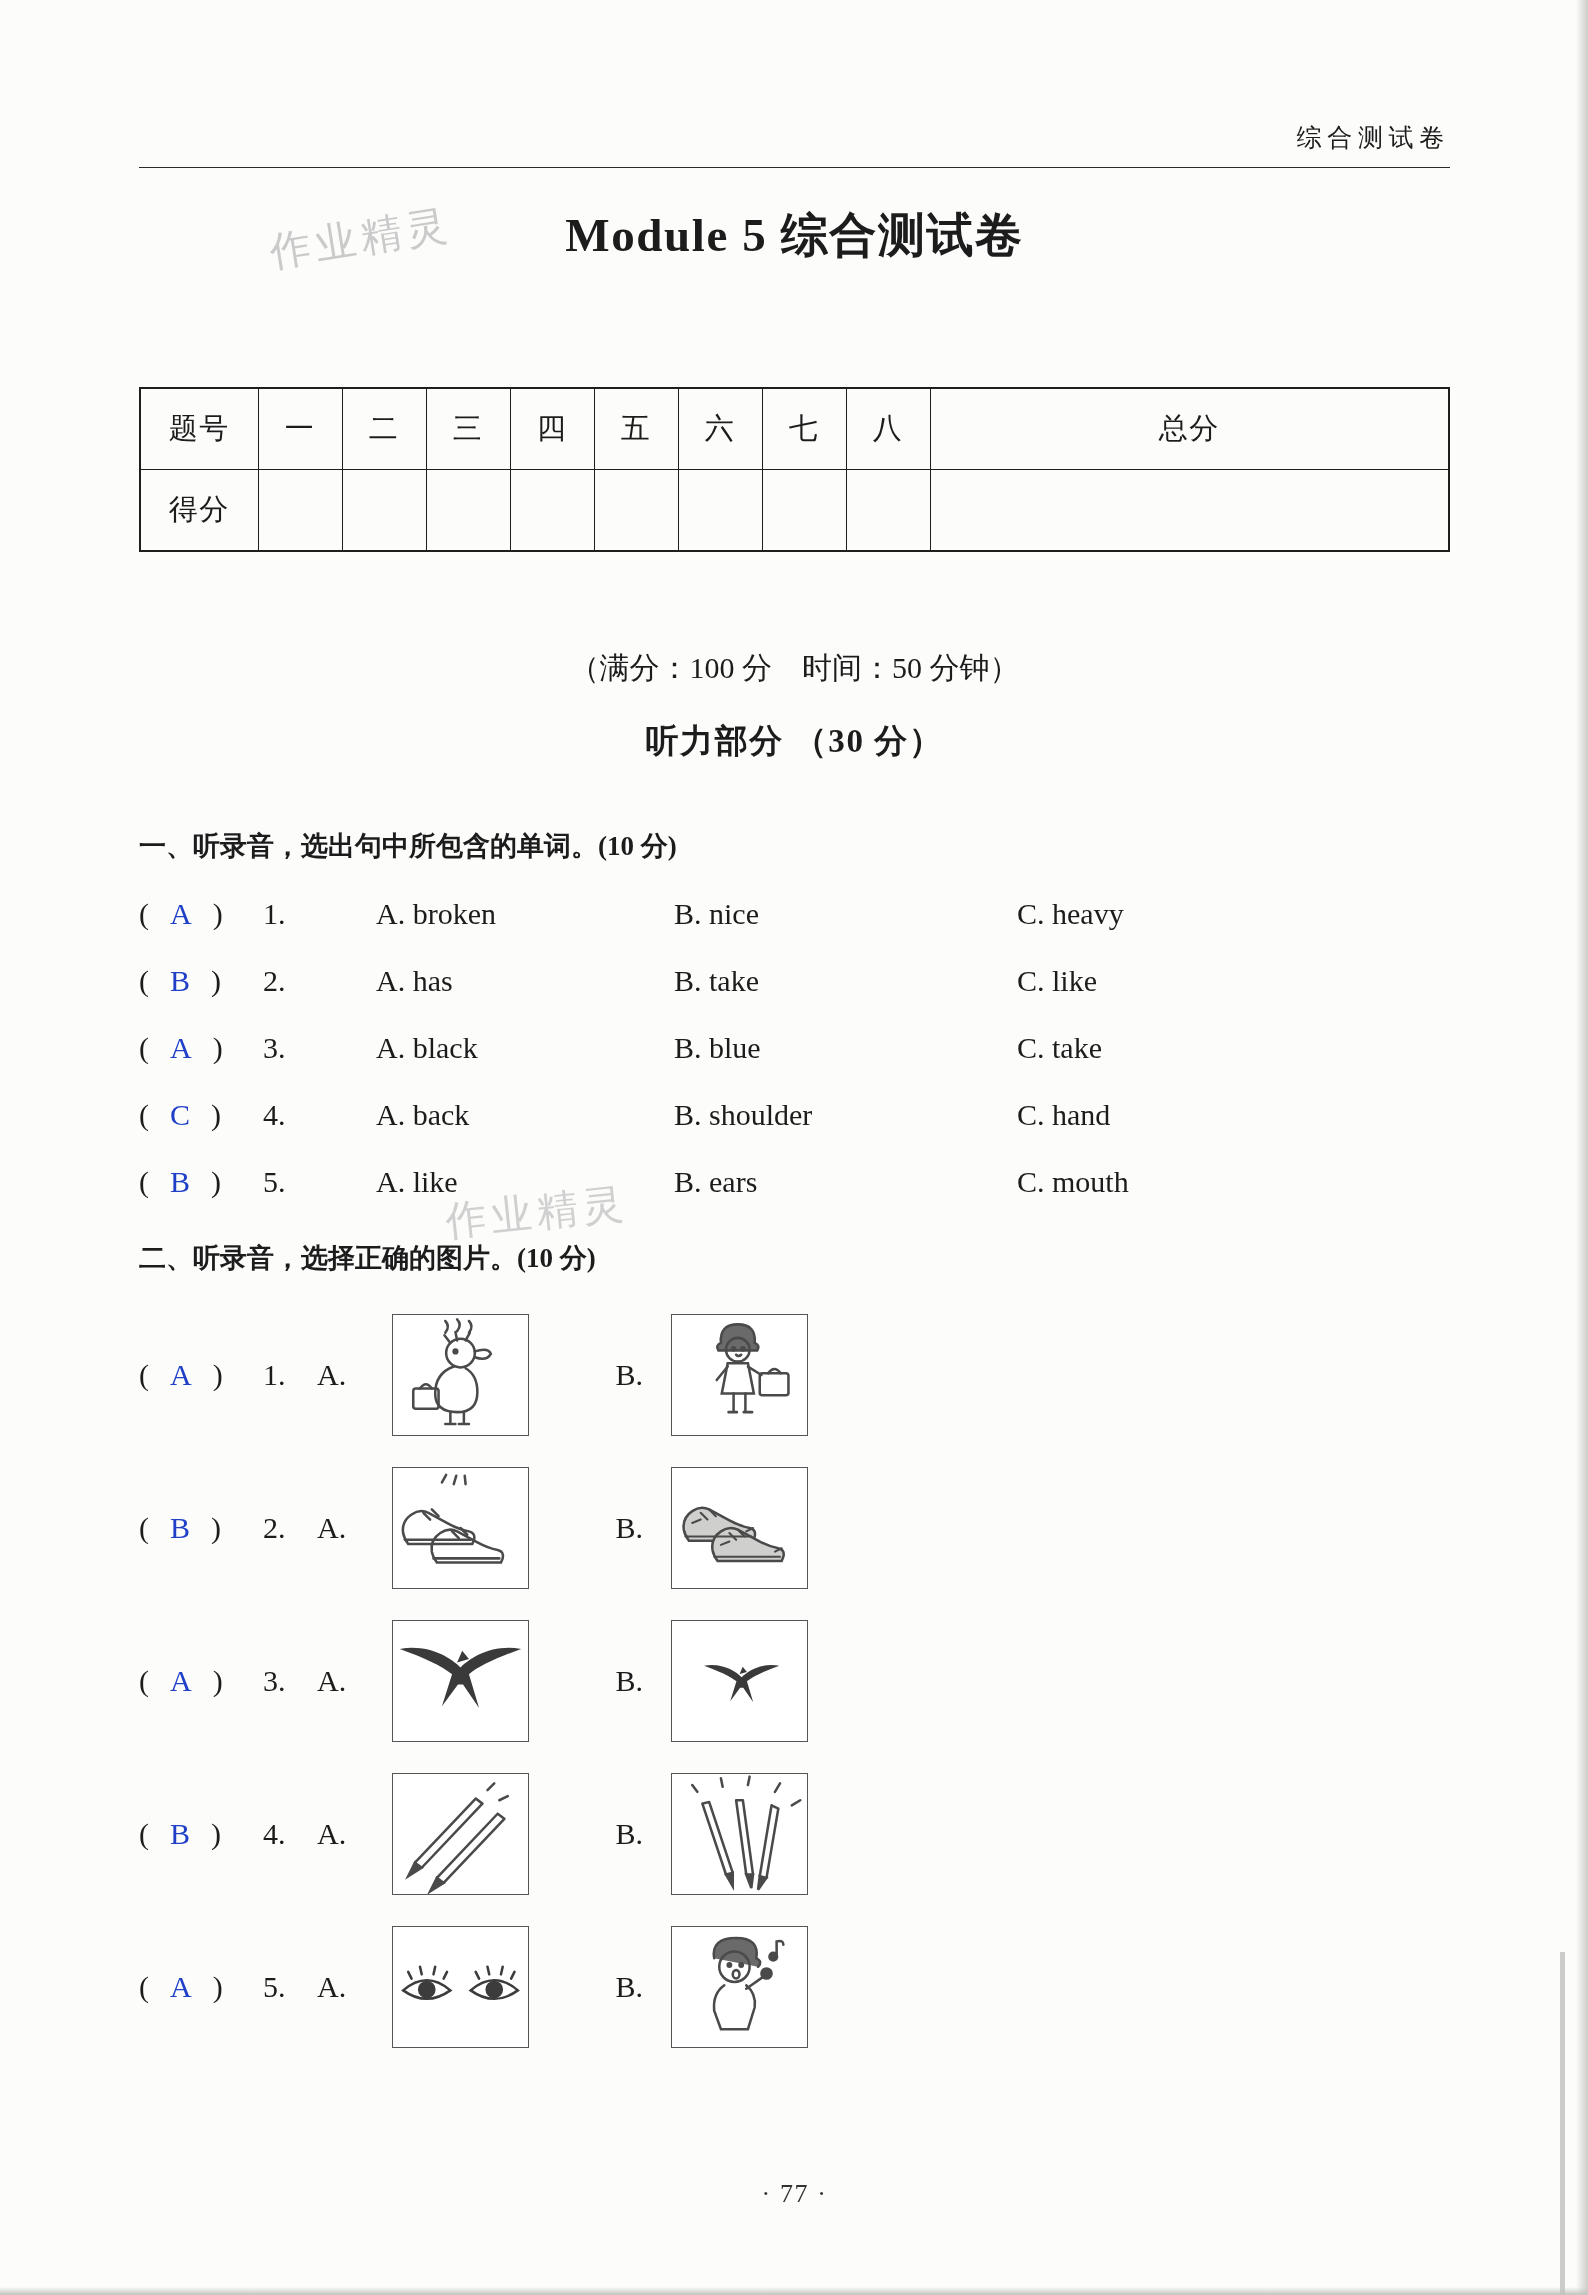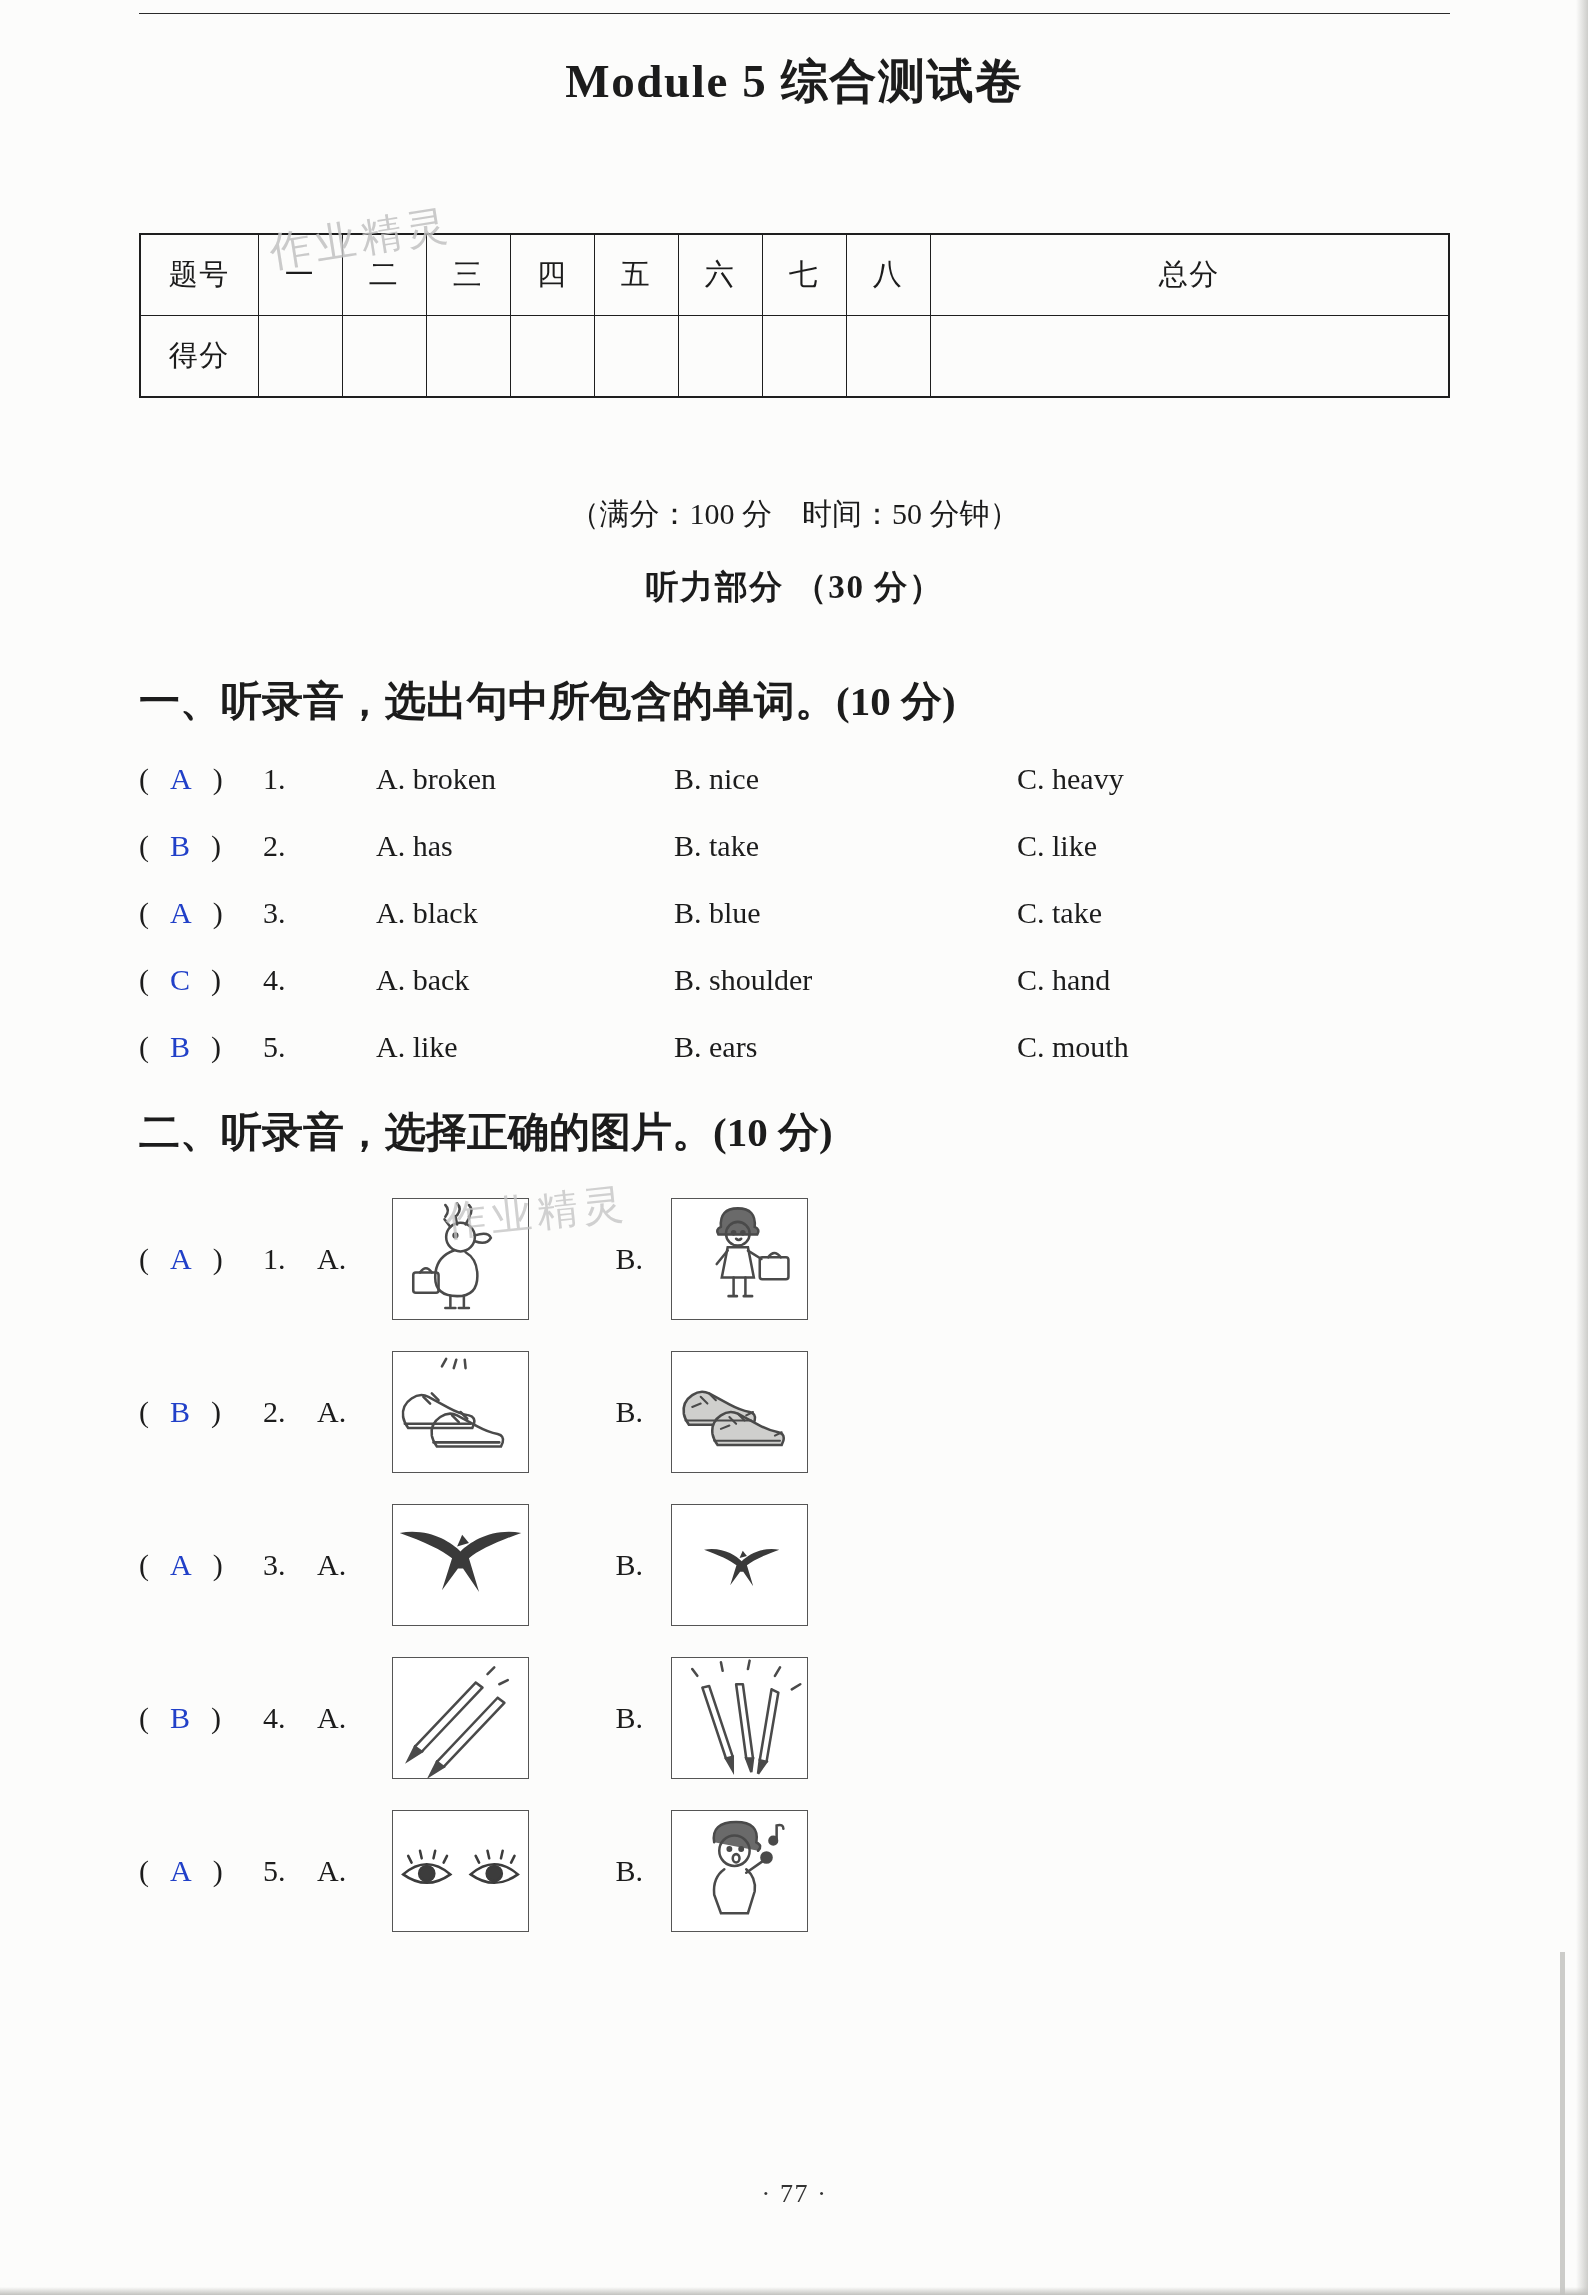--- a/index.html
+++ b/index.html
@@ -29,21 +29,21 @@
 
   
   table.score{width:100%;border-collapse:collapse;margin-top:120px;}
   table.score td{border:1.6px solid #1e1e1e;height:78px;text-align:center;
     font-size:29px;letter-spacing:1.6px;}
   table.score{border:2.4px solid #1e1e1e;}
 
   .meta-line{margin-top:96px;text-align:center;font-size:30px;}
   .listening{margin-top:30px;text-align:center;font-size:33px;font-weight:bold;letter-spacing:1.6px;}
 
-  .sec-heading{margin-top:64px;font-size:41px;font-weight:bold;}
+  .sec-heading{margin-top:64px;font-size:27px;font-weight:bold;}
   .sec-heading.second{margin-top:41px;}
 
   
   .q-row{display:grid;grid-template-columns:124px 113px 298px 343px auto;
     align-items:baseline;font-size:30px;margin-top:33px;}
   .bracket{display:inline-flex;align-items:baseline;}
   .bracket .paren{font-size:30px;color:#1c1c1c;}
   .bracket .gap{display:inline-block;width:21px;}
   .ans{color:#2140c8;font-size:30px;}
 
@@ -68,20 +68,21 @@
 </style>
 </head>
 <body>
 
 <div class="page">
 
   <div class="watermark wm-top">作业精灵</div>
   <div class="watermark wm-mid">作业精灵</div>
 
   <div class="content">
+    <div class="header-row">综合测试卷</div>
     <hr class="header-rule">
 
     <div class="title">Module 5 综合测试卷</div>
 
     <table class="score">
       <colgroup>
         <col style="width:118px">
         <col style="width:84px">
           <col style="width:84px">
           <col style="width:84px">

